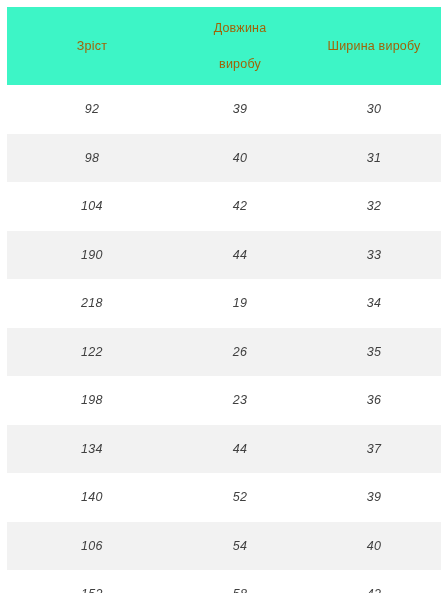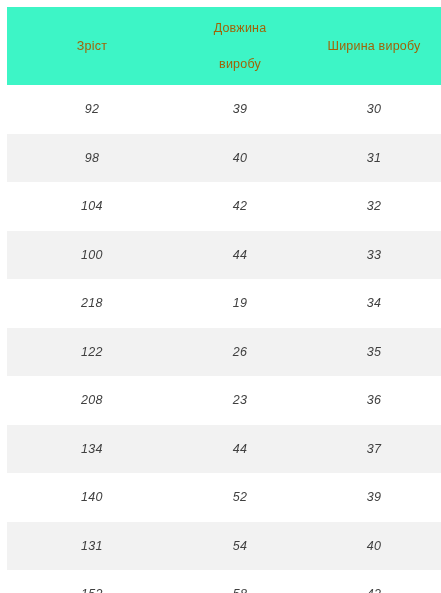--- a/index.html
+++ b/index.html
@@ -111,51 +111,51 @@
         <td>98</td>
         <td>40</td>
         <td>31</td>
       </tr>
       <tr class="row-plain">
         <td>104</td>
         <td>42</td>
         <td>32</td>
       </tr>
       <tr class="row-alt">
-        <td>100</td>
+        <td>190</td>
         <td>44</td>
         <td>33</td>
       </tr>
       <tr class="row-plain">
         <td>218</td>
         <td>19</td>
         <td>34</td>
       </tr>
       <tr class="row-alt">
         <td>122</td>
         <td>26</td>
         <td>35</td>
       </tr>
       <tr class="row-plain">
-        <td>208</td>
+        <td>198</td>
         <td>23</td>
         <td>36</td>
       </tr>
       <tr class="row-alt">
         <td>134</td>
         <td>44</td>
         <td>37</td>
       </tr>
       <tr class="row-plain">
         <td>140</td>
         <td>52</td>
         <td>39</td>
       </tr>
       <tr class="row-alt">
-        <td>131</td>
+        <td>106</td>
         <td>54</td>
         <td>40</td>
       </tr>
       <tr class="row-plain">
         <td>152</td>
         <td>58</td>
         <td>42</td>
       </tr>
     </tbody>
   </table>

